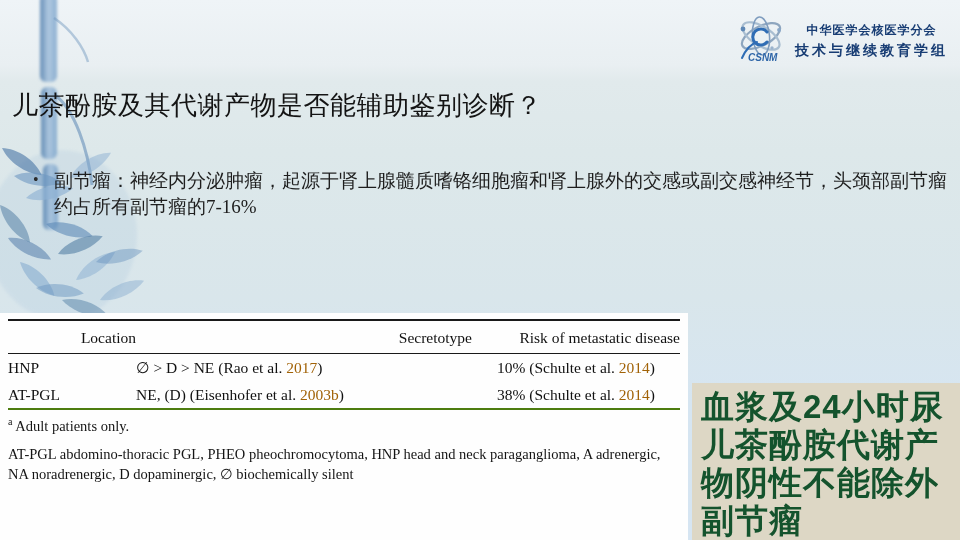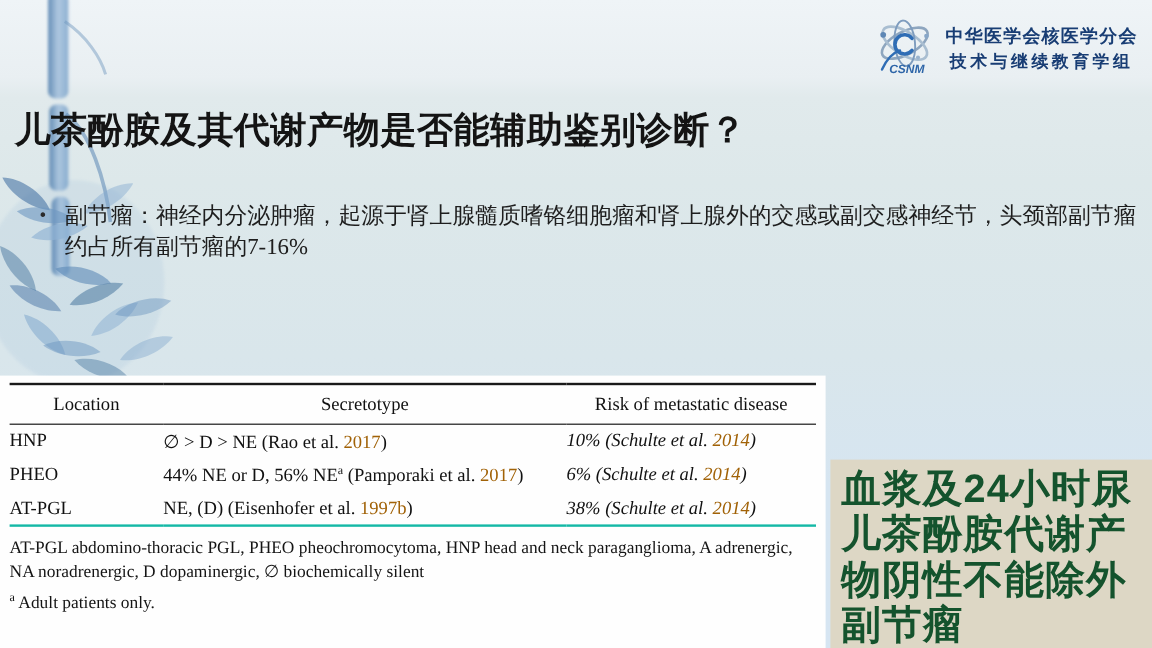--- a/index.html
+++ b/index.html
@@ -6,40 +6,40 @@
   .slide {
     position:relative; width:960px; height:540px; overflow:hidden;
     font-family:"Liberation Serif","DejaVu Serif",serif;
     background:linear-gradient(180deg,#eff4f7 0%,#e9eff2 12%,#e1eaec 15%,#dde8ea 28%,#d9e6eb 55%,#d6e5f1 75%,#d6e5f2 100%);
   }
   .bamboo { position:absolute; top:0; left:0; pointer-events:none; }
 
   
   .logo { position:absolute; top:16px; right:12px; display:flex; align-items:center; gap:7px; }
   .logo-text { text-align:center; color:#183d74; font-family:"Liberation Sans","DejaVu Sans",sans-serif; }
-  .logo-line1 { font-size:15px; font-weight:bold; letter-spacing:1px; }
+  .logo-line1 { font-size:12px; font-weight:bold; letter-spacing:1px; }
   .logo-line2 { font-size:14px; font-weight:bold; letter-spacing:3px; margin-top:3px; }
 
   
-  .title { position:absolute; left:12px; top:88px; margin:0; font-size:30px; font-weight:bold; color:#141414; letter-spacing:0.5px; z-index:3;text-align:center; }
+  .title { position:absolute; left:12px; top:88px; margin:0; font-size:26px; font-weight:normal; color:#141414; letter-spacing:0.5px; z-index:3;text-align:center; }
 
   
   .bullets { position:absolute; left:12px; top:152px; width:934px; margin:16px; padding:0; list-style:none; z-index:3; }
   .bullets li { position:relative; padding-left:26px; margin-bottom:13px; font-size:19px; line-height:1.36; color:#1e1e1e; }
   .bullets li::before { content:"•"; position:absolute; left:5px; top:1px; font-size:16px; color:#2b2b2b; }
 
   
   .panel { position:absolute; left:0; top:313px; width:688px; height:227px; background:#fefefe; box-sizing:border-box; padding:6px 8px 0 8px; z-index:4; }
   .paper-table { width:100%; border-collapse:collapse; font-size:15.5px; color:#111; }
-  .paper-table th { text-align:center; font-weight:normal; padding:8px 0 6px; border-top:2px solid #1a1a1a; border-bottom:1.5px solid #1a1a1a; }
+  .paper-table th { text-align:right; font-weight:normal; padding:8px 0 6px; border-top:2px solid #1a1a1a; border-bottom:1.5px solid #1a1a1a; }
   .paper-table th:first-child { width:128px; }
   .paper-table th:last-child { width:208px; }
   .paper-table td { padding:4.5px 0; }
-  .paper-table td:last-child { text-align:left;font-style:italic; }
-  .paper-table tbody { border-bottom:2px solid #14b8a6; }
+  .paper-table td:last-child { text-align:center; }
+  .paper-table tbody { border-bottom:2px solid #4d7c0f; }
   .year-link { color:#a16207; }
   .paper-table sup, .footnote-a sup { font-size:10px; }
   .footnotes { font-size:14.5px; color:#141414; line-height:1.38; margin:8px 0 0 0; }
   .footnote-a { margin-top:5px; }
 
   
   .redbox { position:absolute; left:692px; top:383px; width:268px; height:157px; background:#ddd7c5; box-sizing:border-box; padding:5px 2px 0 9px; z-index:4; }
   .redtext { font-family:"Liberation Sans","DejaVu Sans",sans-serif; font-weight:bold; font-size:33px; line-height:38px; color:#14532d; white-space:pre-line; letter-spacing:1px; }
 </style>
 </head>
@@ -116,33 +116,28 @@
           <th>Risk of metastatic disease</th>
         </tr>
       </thead>
       <tbody>
           <tr>
             <td>HNP</td>
             <td>∅ &gt; D &gt; NE (Rao et al. <span class="year-link">2017</span>)</td>
             <td>10% (Schulte et al. <span class="year-link">2014</span>)</td>
           </tr>
           <tr>
-            <td>PHEO</td>
-            <td>44% NE or D, 56% NE<sup>a</sup> (Pamporaki et al. <span class="year-link">2017</span>)</td>
-            <td>6% (Schulte et al. <span class="year-link">2014</span>)</td>
-          </tr>
-          <tr>
             <td>AT-PGL</td>
-            <td>NE, (D) (Eisenhofer et al. <span class="year-link">1997b</span>)</td>
+            <td>NE, (D) (Eisenhofer et al. <span class="year-link">2003b</span>)</td>
             <td>38% (Schulte et al. <span class="year-link">2014</span>)</td>
           </tr>
         </tbody>
     </table>
+    <p class="footnotes footnote-a"><sup>a</sup><span> Adult patients only.</span></p>
     <p class="footnotes">AT-PGL abdomino-thoracic PGL, PHEO pheochromocytoma, HNP head and neck paraganglioma, A adrenergic, NA noradrenergic, D dopaminergic, ∅ biochemically silent</p>
-    <p class="footnotes footnote-a"><sup>a</sup><span> Adult patients only.</span></p>
   </div>
 
   <div class="redbox">
     <div class="redtext">血浆及24小时尿
 儿茶酚胺代谢产
 物阴性不能除外
 副节瘤</div>
   </div>
 
 </div>

